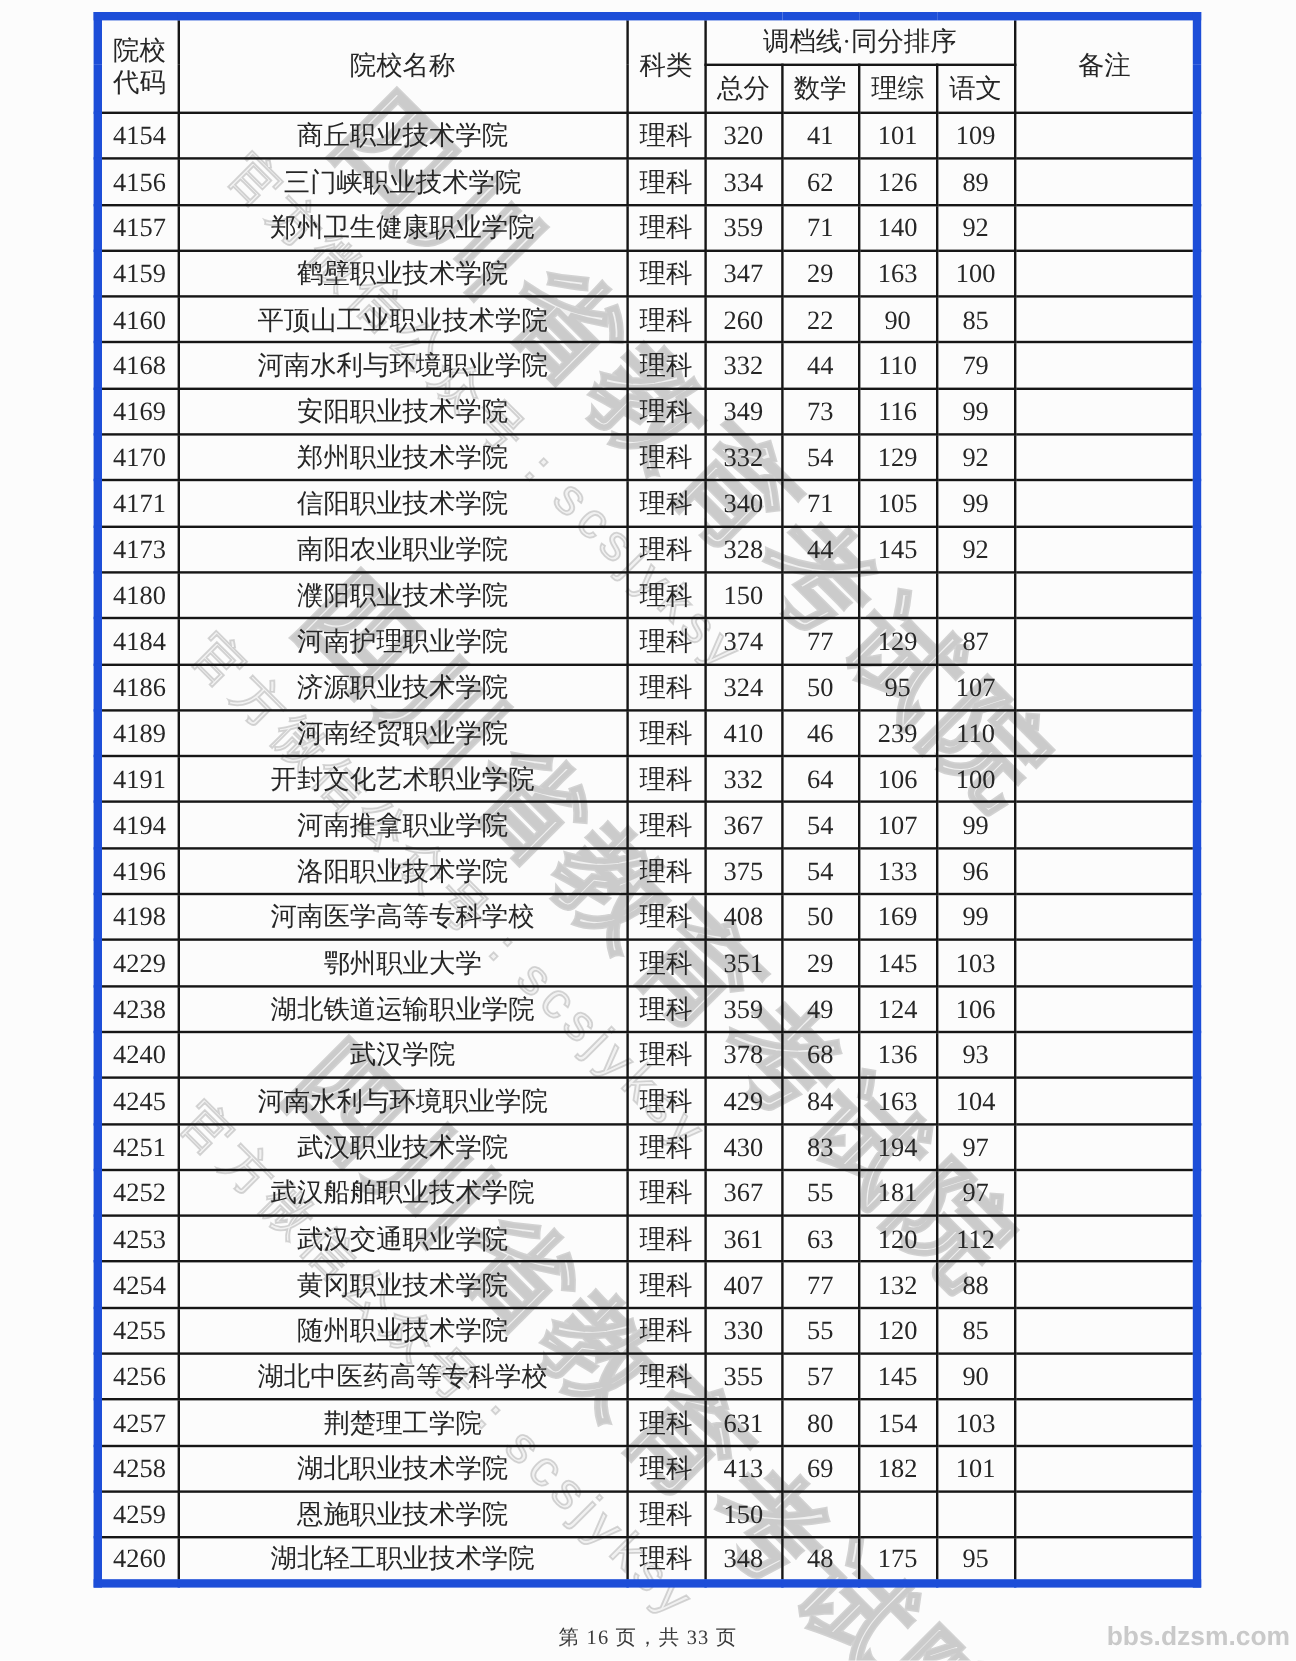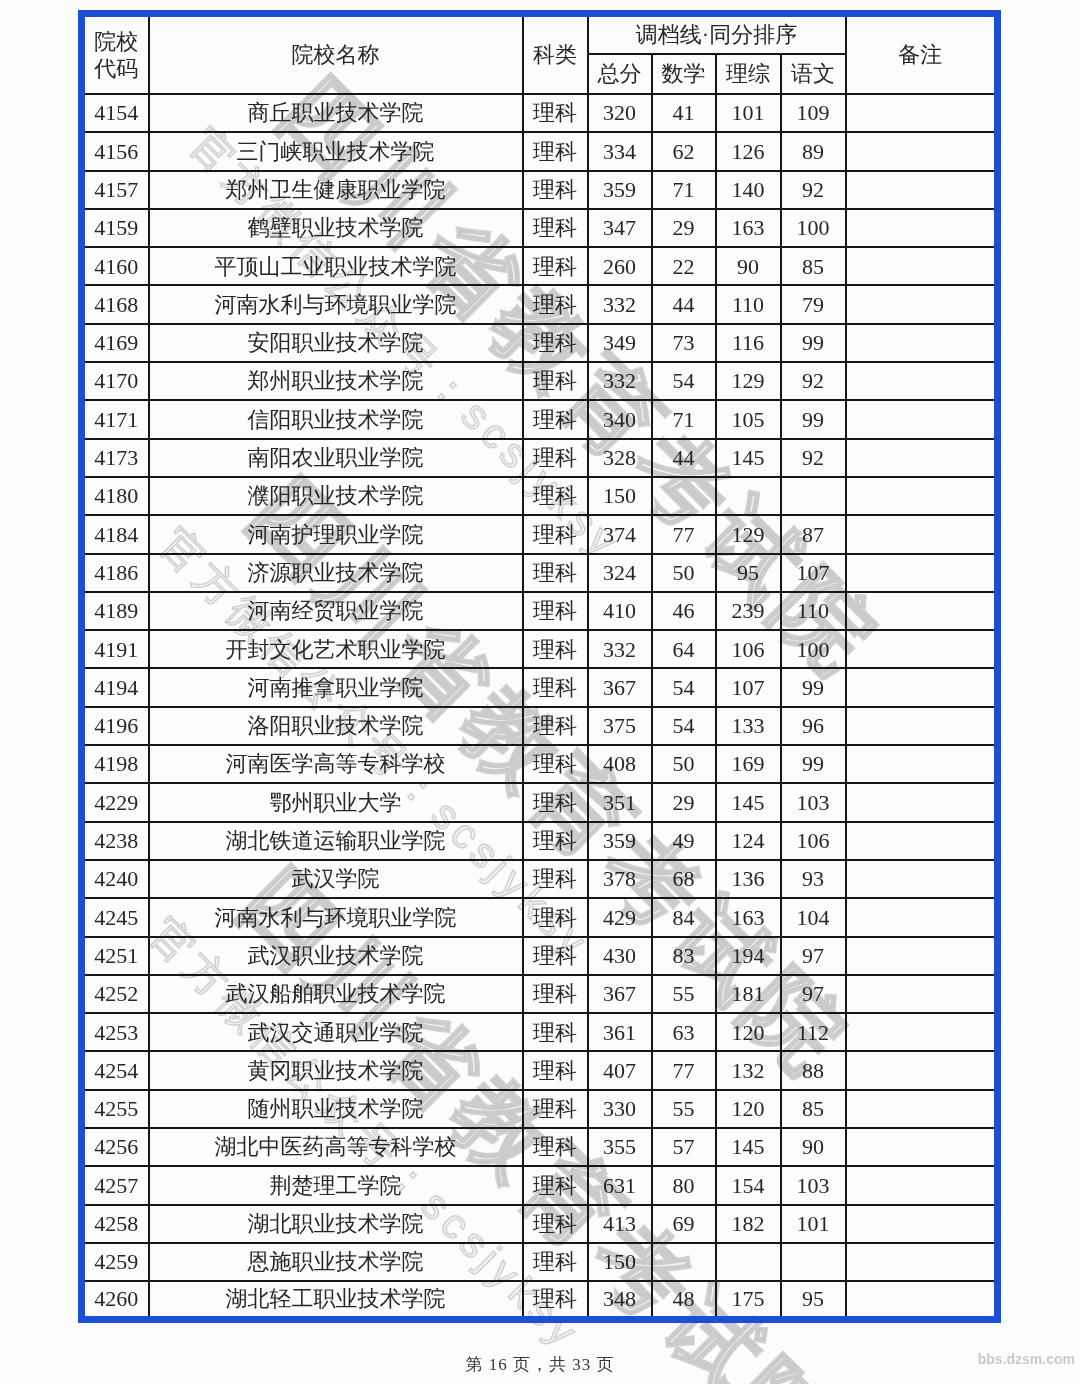--- a/index.html
+++ b/index.html
@@ -62,21 +62,21 @@
   
   .footer {
     position:absolute; left:0; top:1350px; width:100%; height:30px;
     text-align:center; line-height:30px; z-index:1;
     font-family:Liberation Serif, serif;
     font-size:17px; color:#3a3a3a; letter-spacing:1px;
   }
   .site-mark {
     position:absolute; right:5px; top:1351px; z-index:1;
     font-family:"Liberation Sans","DejaVu Sans",sans-serif;
-    font-size:14px; font-weight:700; color:#c9c9c9; letter-spacing:0px;
+    font-size:22px; font-weight:700; color:#c9c9c9; letter-spacing:0px;
   }
 </style>
 </head>
 <body>
 
 <div class="page">
 
   <div class="wm-layer">
     <div class="wm-group" style="left:340px; top:50px;">
       <div class="wm-big">四川省教育考试院</div>

